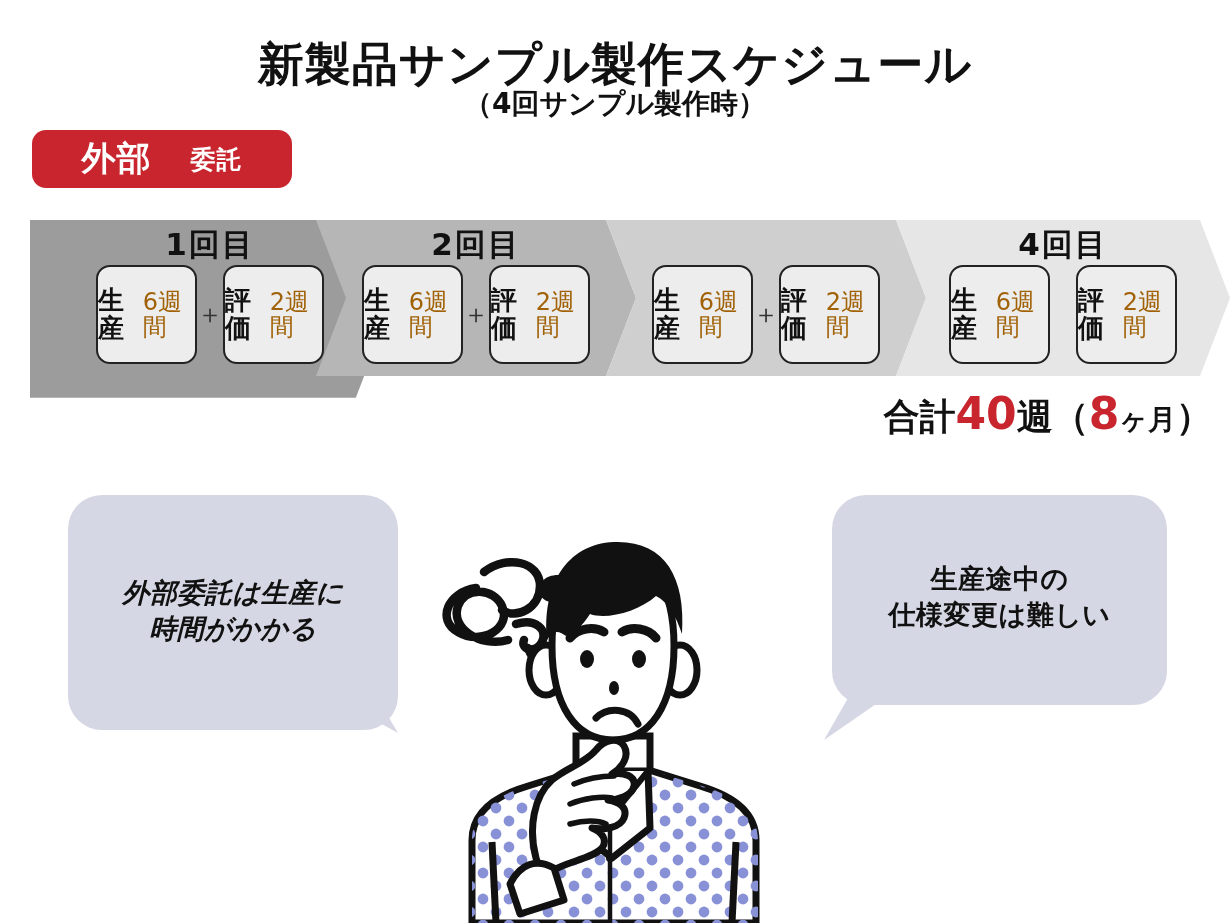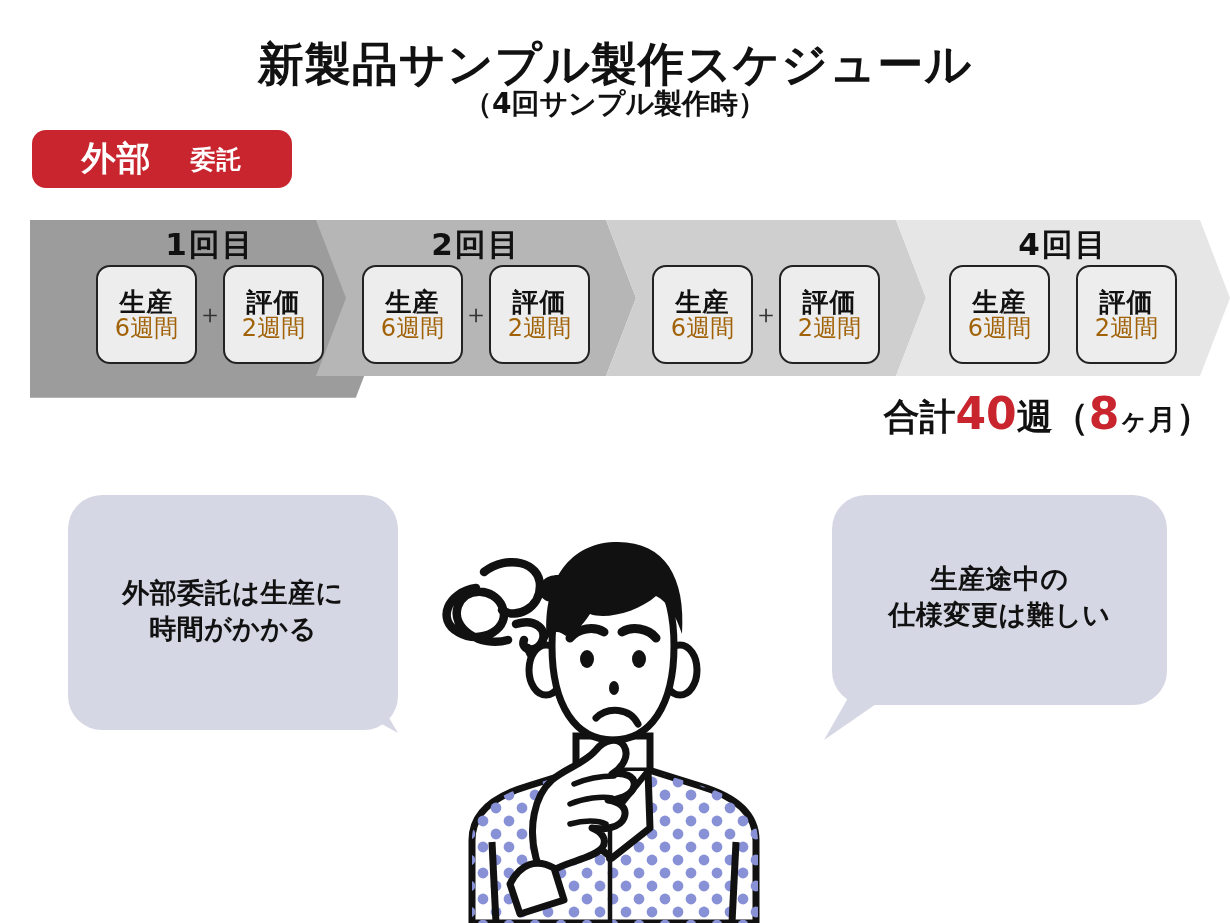--- a/index.html
+++ b/index.html
@@ -53,21 +53,21 @@
   }
   .boxrow{
     position:absolute;left:0;top:45px;width:100%;
     display:flex;align-items:center;justify-content:center;
   }
   .tbox{
     width:97px;height:95px;
     background:#ededed;
     border:2.5px solid #222;
     border-radius:14px;
-    display:flex;flex-direction:column;align-items:center;justify-content:center;
+    display:flex;flex-direction:row;align-items:center;justify-content:center;
     line-height:1.04;
   }
   .tbox .t1{font-size:26px;font-weight:bold;color:#111;letter-spacing:1px;}
   .tbox .t2{font-size:24px;font-weight:normal;color:#a16207;letter-spacing:0px;}
   .plus{
     width:26px;text-align:center;font-size:26px;font-weight:500;color:#333;
   }
   .gap{width:26px;}
 
   
@@ -78,21 +78,21 @@
   #total .num{font-size:44px;font-weight:bold;}
   #total .sm{font-size:28px;}
 
   
   .bubble{position:absolute;}
   .bubble .txt{
     position:absolute;left:0;width:100%;
     text-align:center;font-size:27px;font-weight:bold;color:#111;
     line-height:1.34;letter-spacing:0.5px;
   }
-  #bubble-left{left:68px;top:495px;width:330px;height:235px;}
+  #bubble-left{left:68px;top:495px;width:330px;height:235px;font-style:italic;}
   #bubble-left .txt{top:80px;}
   #bubble-right{left:832px;top:495px;width:335px;height:210px;}
   #bubble-right .txt{top:66px;}
 
   
   #person{position:absolute;left:424px;top:528px;width:372px;height:395px;}
 </style>
 </head>
 <body>
 

